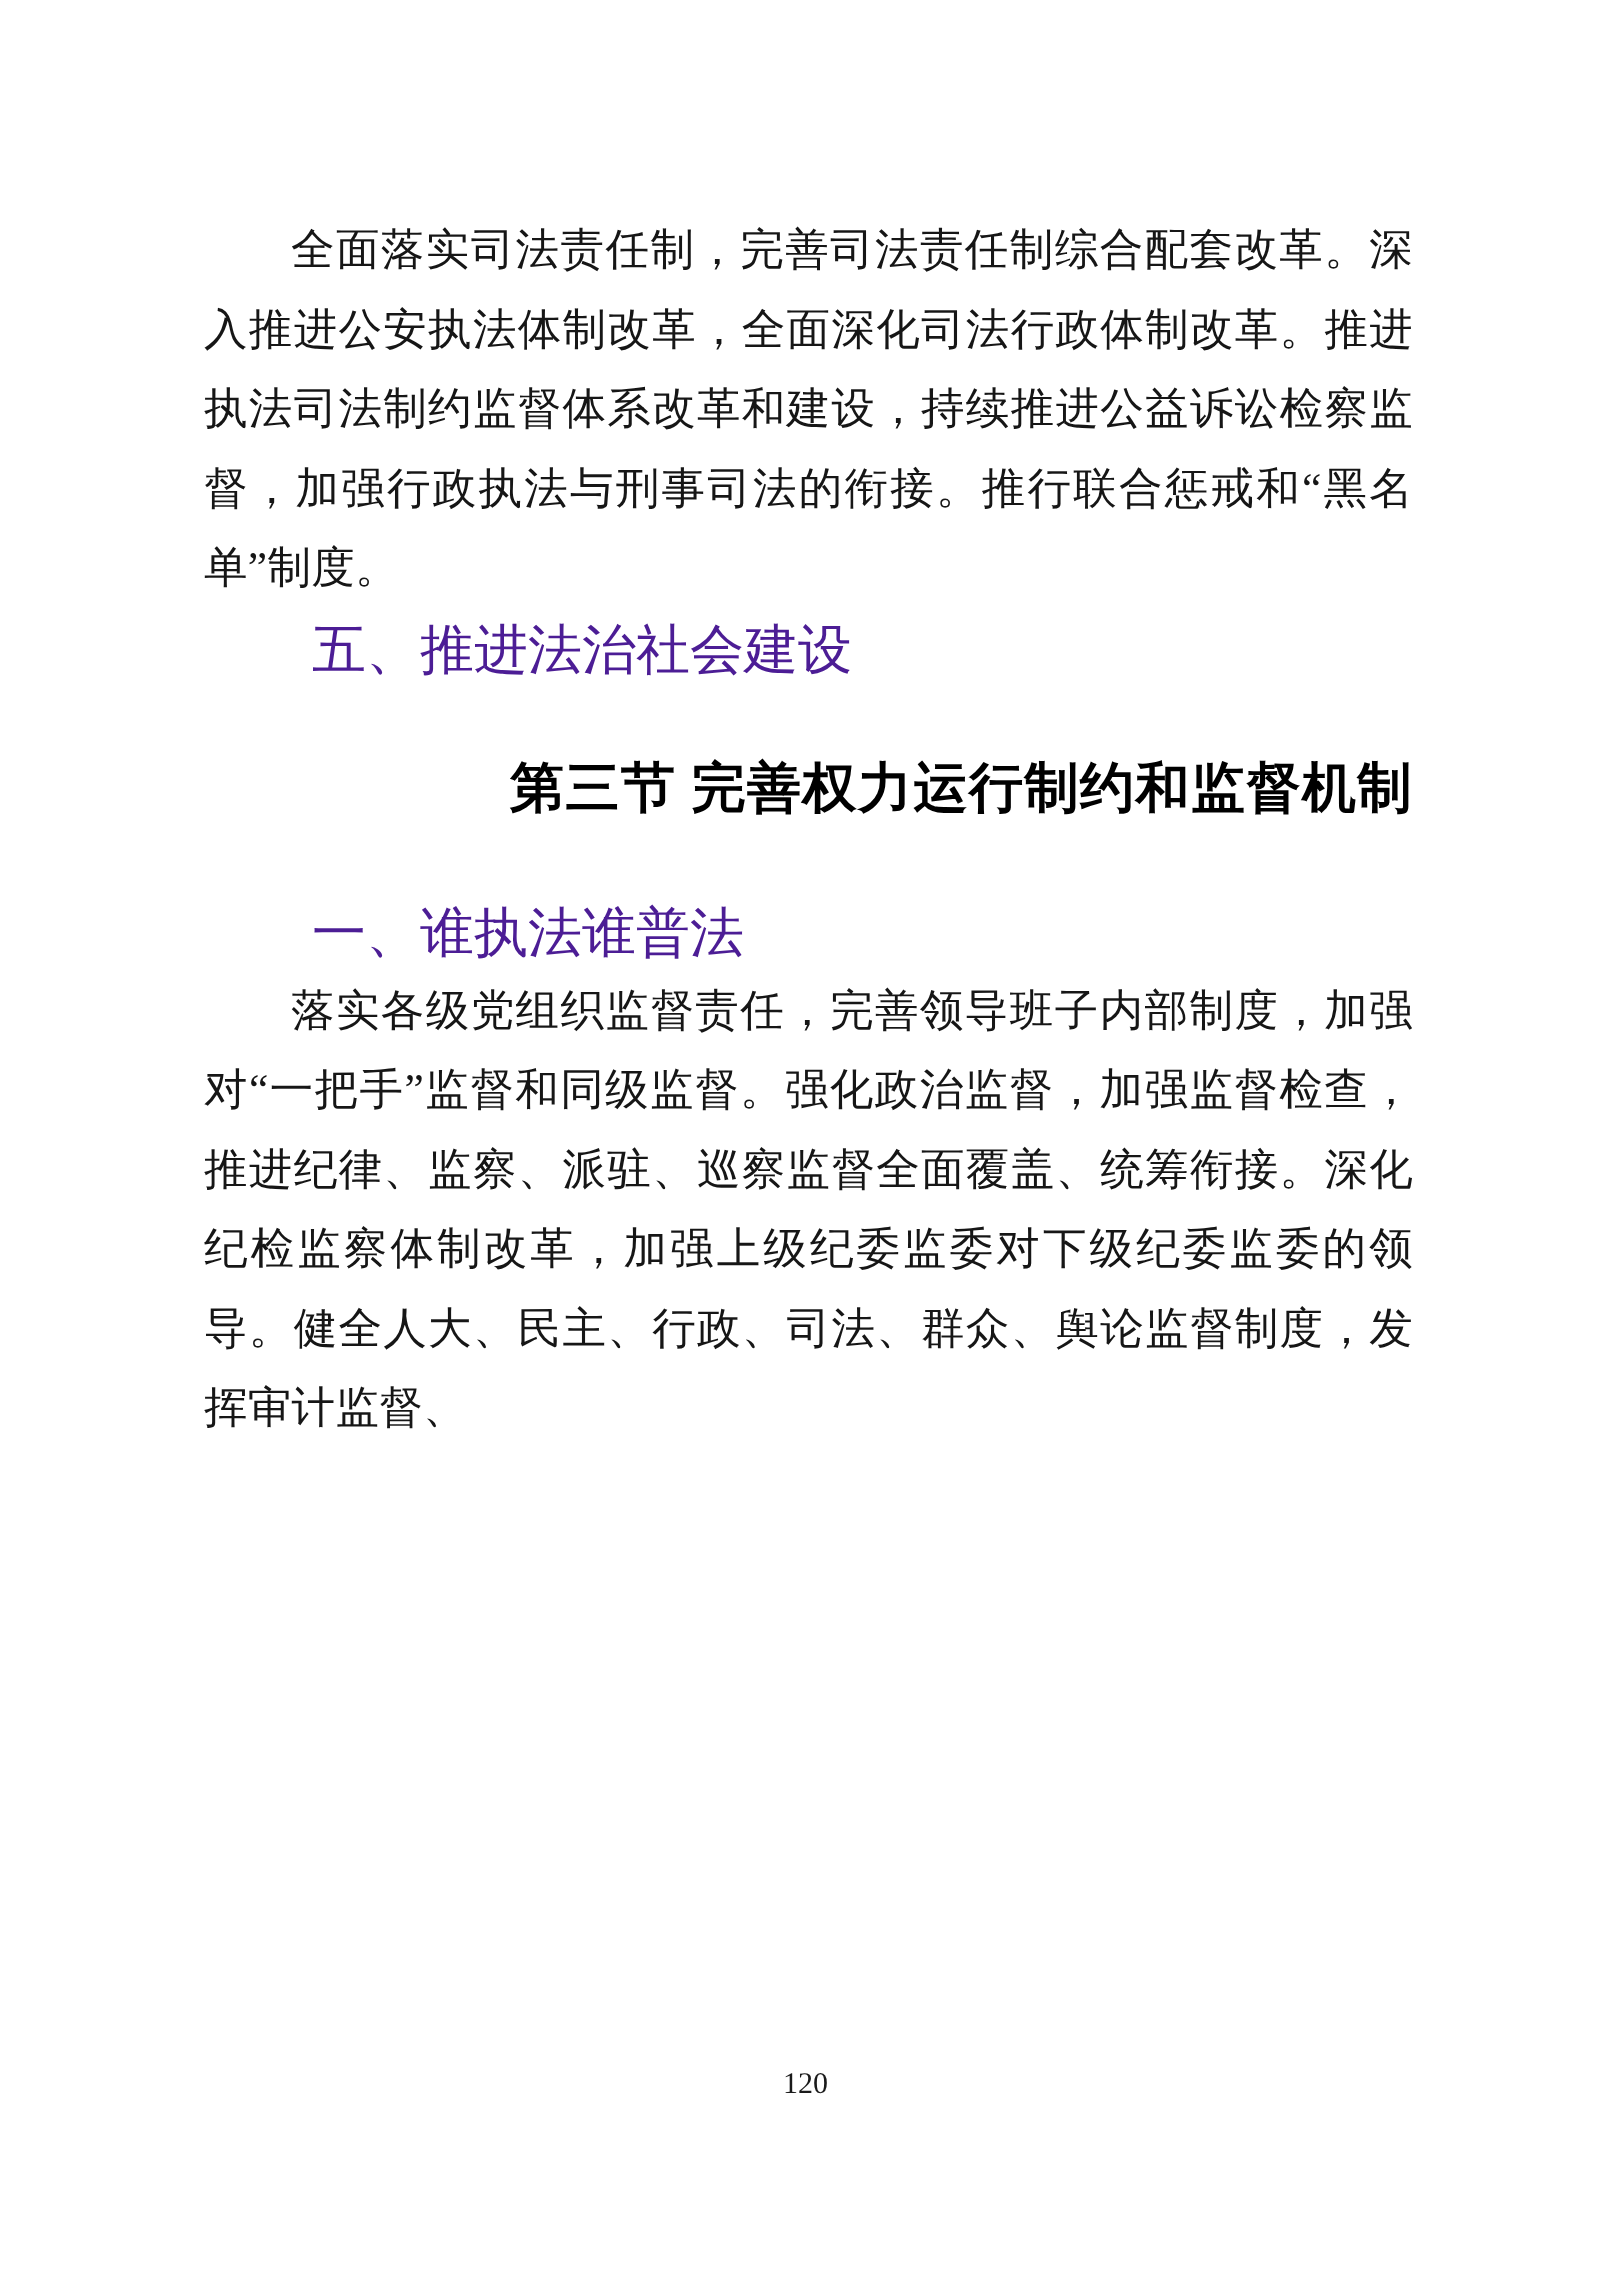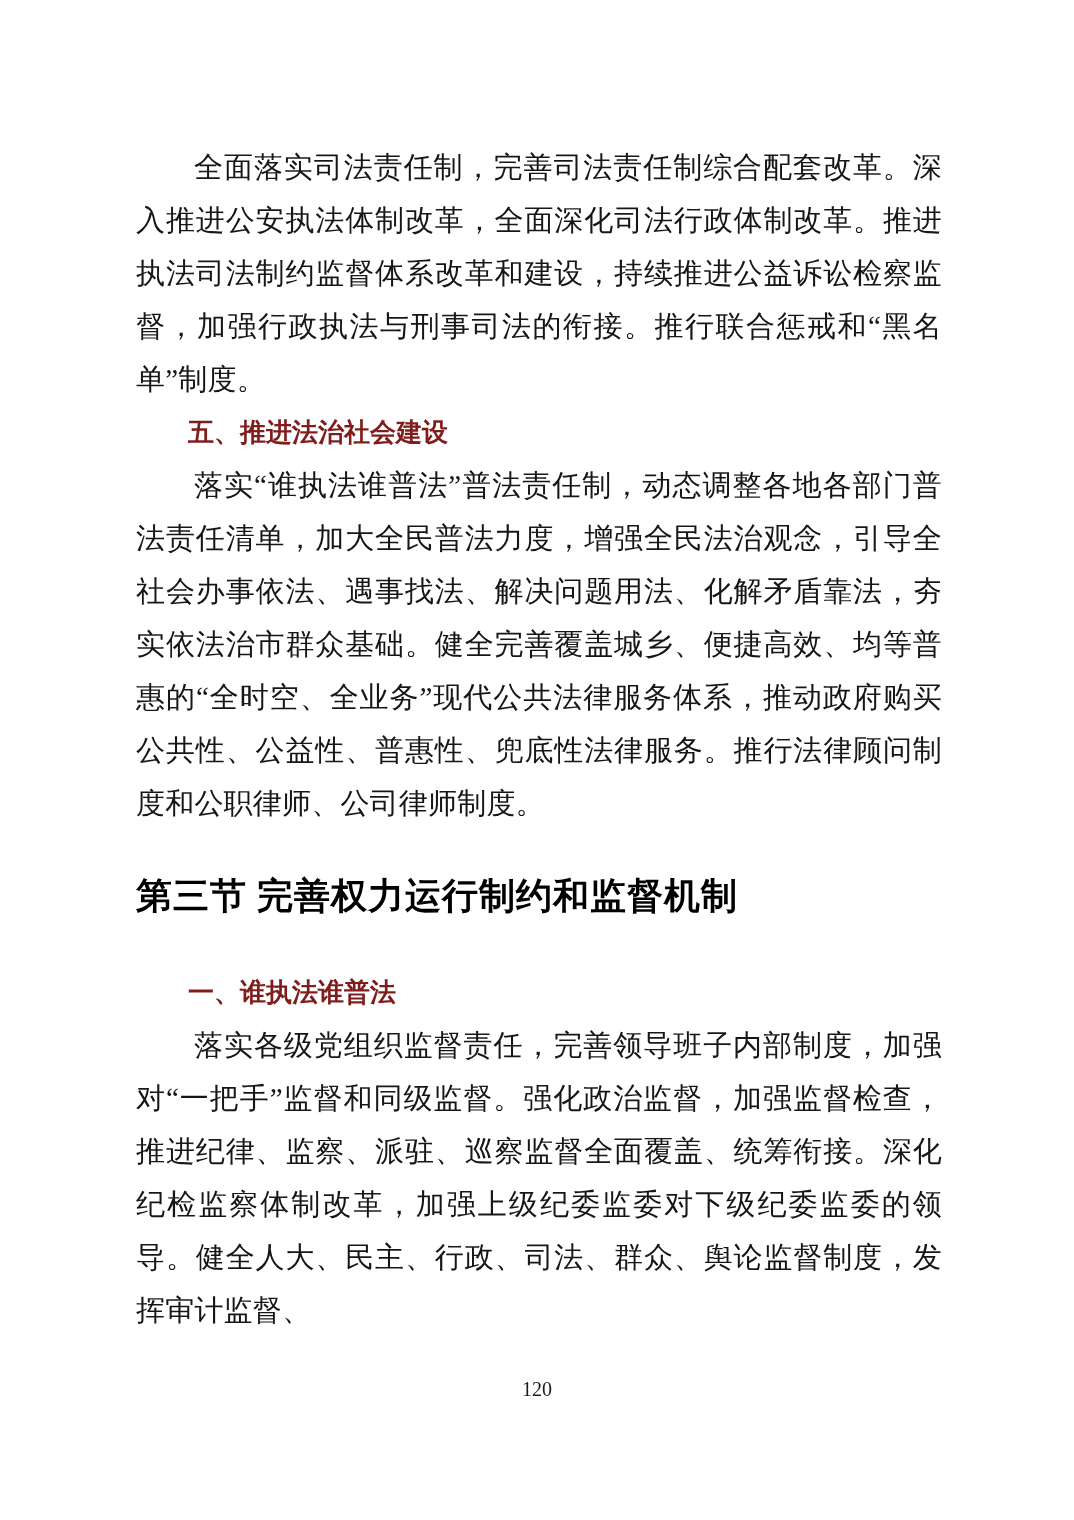--- a/index.html
+++ b/index.html
@@ -28,33 +28,33 @@
     font-size: 29px;
     line-height: 53px;
     text-align: justify;
     text-indent: 2em;
     letter-spacing: 0.2px;
     font-weight: 400;
     color: #161616;
   }
   .sub-heading {
     margin: 0;
-    font-size: 26px;
+    font-size: 36px;
     line-height: 53px;
-    font-weight: 700;
+    font-weight: 400;
     font-family: "Liberation Sans", "DejaVu Sans", sans-serif;
     text-indent: 2em;
-    color: #7f1d1d;
+    color: #4c1d95;
   }
   .section-title {
     margin: 36px 0 40px 0;
     font-size: 36px;
     line-height: 60px;
     font-weight: 700;
-    text-align: left;
+    text-align: right;
     text-indent: 0;
     font-family: "Liberation Serif", "DejaVu Serif", serif;
     letter-spacing: 1px;
     color: #000000;
   }
   .page-number {
     position: absolute;
     bottom: 78px;
     left: 0;
     width: 100%;
@@ -68,21 +68,20 @@
 </head>
 <body>
 
 <div class="page">
   <div class="content">
 
     <p class="body-para">全面落实司法责任制，完善司法责任制综合配套改革。深入推进公安执法体制改革，全面深化司法行政体制改革。推进执法司法制约监督体系改革和建设，持续推进公益诉讼检察监督，加强行政执法与刑事司法的衔接。推行联合惩戒和“黑名单”制度。</p>
 
     <h3 class="sub-heading">五、推进法治社会建设</h3>
 
-    <p class="body-para">落实“谁执法谁普法”普法责任制，动态调整各地各部门普法责任清单，加大全民普法力度，增强全民法治观念，引导全社会办事依法、遇事找法、解决问题用法、化解矛盾靠法，夯实依法治市群众基础。健全完善覆盖城乡、便捷高效、均等普惠的“全时空、全业务”现代公共法律服务体系，推动政府购买公共性、公益性、普惠性、兜底性法律服务。推行法律顾问制度和公职律师、公司律师制度。</p>
 
     <h2 class="section-title">第三节 完善权力运行制约和监督机制</h2>
 
 
     <h3 class="sub-heading">一、谁执法谁普法</h3>
 
     <p class="body-para">落实各级党组织监督责任，完善领导班子内部制度，加强对“一把手”监督和同级监督。强化政治监督，加强监督检查，推进纪律、监察、派驻、巡察监督全面覆盖、统筹衔接。深化纪检监察体制改革，加强上级纪委监委对下级纪委监委的领导。健全人大、民主、行政、司法、群众、舆论监督制度，发挥审计监督、</p>
 
   </div>
 

